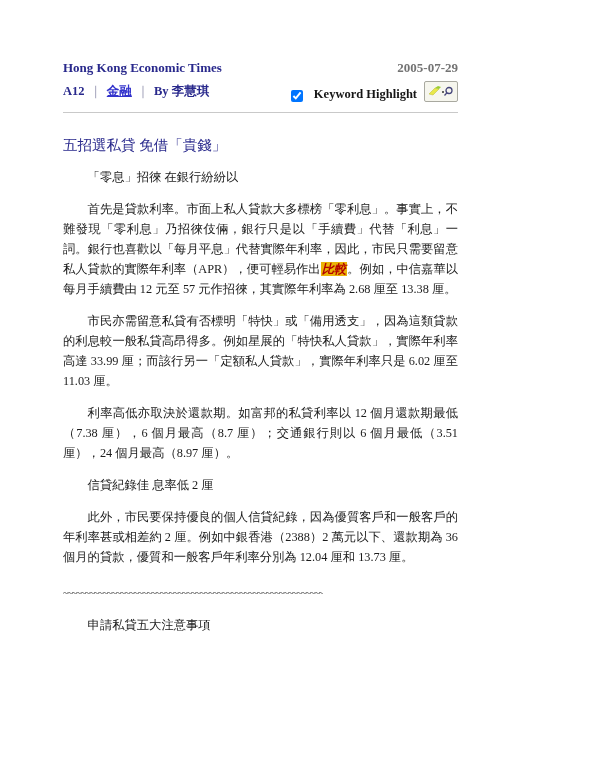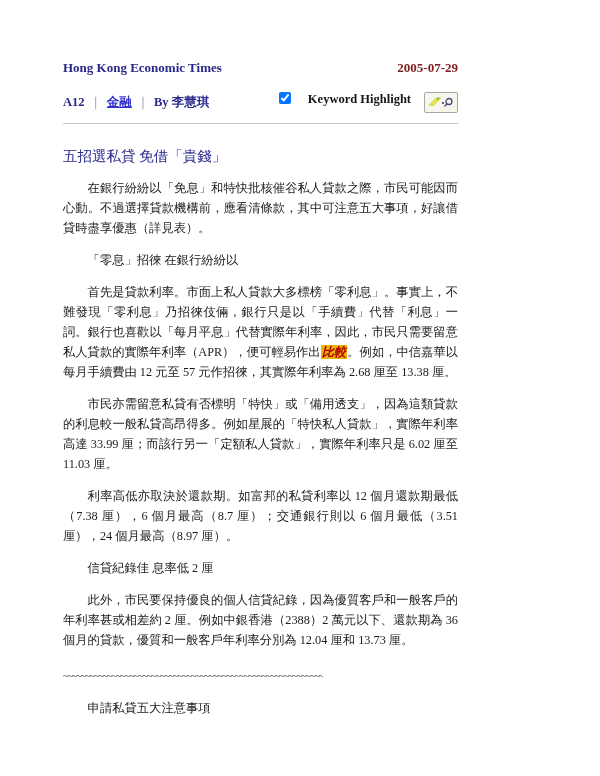--- a/index.html
+++ b/index.html
@@ -20,36 +20,36 @@
   }
   
   .hdr-row1 {
     display: flex;
     justify-content: space-between;
     align-items: baseline;
     font-size: 13px;
     font-weight: bold;
   }
   .publication { color: #29298c; }
-  .date { color: #7f1d1d; }
+  .date { color: #737373; }
   .hdr-row2 {
     display: flex;
     justify-content: space-between;
     align-items: center;
-    margin-top: 16px;
+    margin-top: 5px;
     font-size: 12.5px;
     font-weight: bold;
   }
   .meta-left { color: #29298c; }
   .meta-left .sep { color: #8a8aa8; font-weight: normal; padding: 0 5px; }
   .section-link { color: #3333cc; text-decoration: underline; cursor: pointer; }
   .meta-right {
     display: flex;
-    align-items: flex-start;
-    gap: 13px;
+    align-items: flex-end;
+    gap: 7px;
     color: #151515;
   }
   .meta-right input[type="checkbox"] {
     width: 12px; height: 12px; margin: 0 4px 0 0;
   }
   .hl-btn {
     border: 1px solid #a9a9a0;
     background: #f6f6ee;
     border-radius: 2px;
     padding: 1px 3px;
@@ -131,21 +131,20 @@
       </span>
     </div>
   </div>
 
   <hr class="hdr-rule">
 
   <div class="title">五招選私貸 免借「貴錢」</div>
 
   <div class="body-text">
 
-    <p class="para">在銀行紛紛以「免息」和特快批核催谷私人貸款之際，市民可能因而心動。不過選擇貸款機構前，應看清條款，其中可注意五大事項，好讓借貸時盡享優惠（詳見表）。</p>
 
     <p class="para subhead">「零息」招徠 在銀行紛紛以</p>
 
     <p class="para"><span>首先是貸款利率。市面上私人貸款大多標榜「零利息」。事實上，不難發現「零利息」乃招徠伎倆，銀行只是以「手續費」代替「利息」一詞。銀行也喜歡以「每月平息」代替實際年利率，因此，市民只需要留意私人貸款的實際年利率（APR），便可輕易作出</span><span class="kw-highlight">比較</span><span>。例如，中信嘉華以每月手續費由 12 元至 57 元作招徠，其實際年利率為 2.68 厘至 13.38 厘。</span></p>
 
     <p class="para">市民亦需留意私貸有否標明「特快」或「備用透支」，因為這類貸款的利息較一般私貸高昂得多。例如星展的「特快私人貸款」，實際年利率高達 33.99 厘；而該行另一「定額私人貸款」，實際年利率只是 6.02 厘至 11.03 厘。</p>
 
     <p class="para">利率高低亦取決於還款期。如富邦的私貸利率以 12 個月還款期最低（7.38 厘），6 個月最高（8.7 厘）；交通銀行則以 6 個月最低（3.51 厘），24 個月最高（8.97 厘）。</p>
 
     <p class="para subhead">信貸紀錄佳 息率低 2 厘</p>

